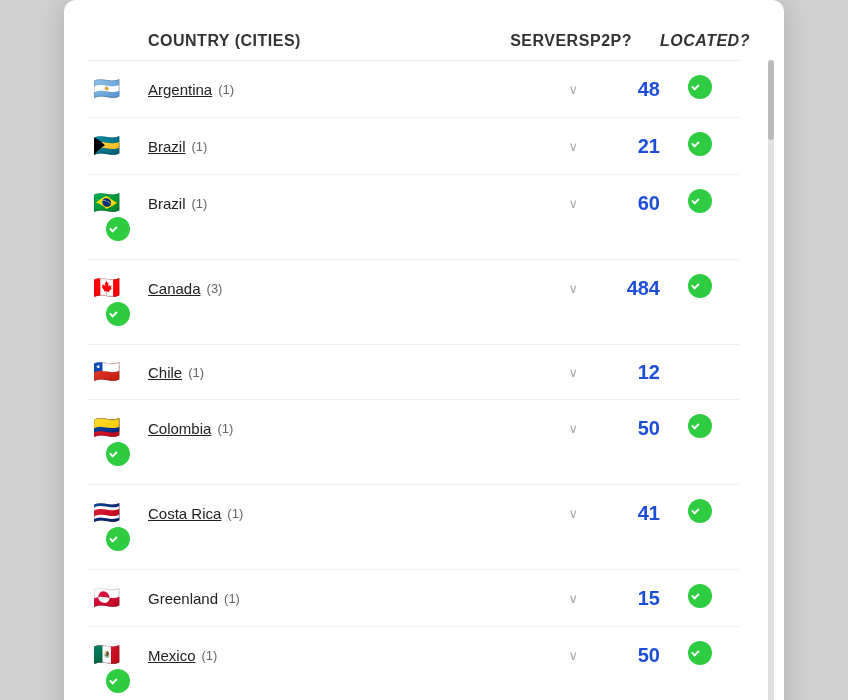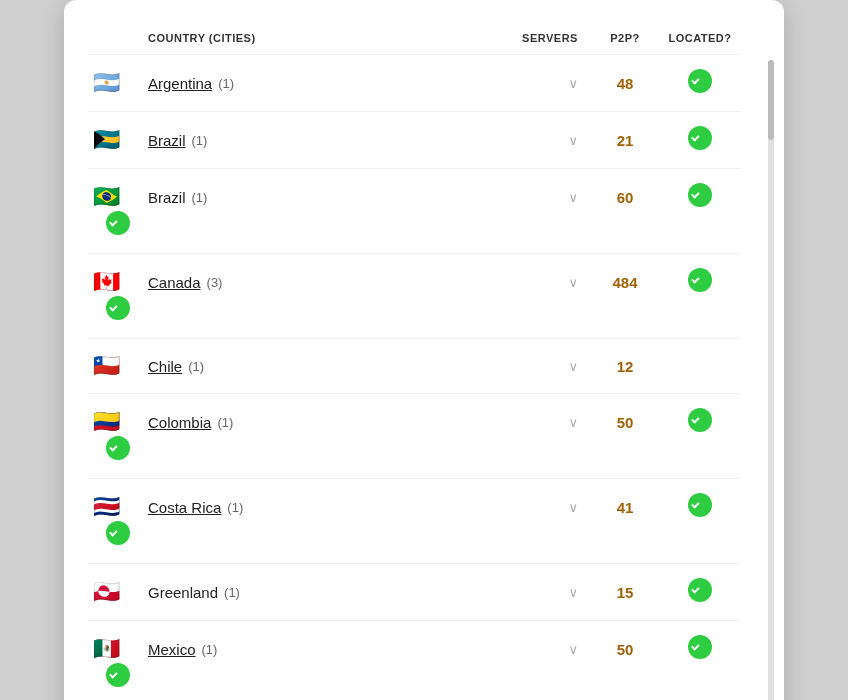--- a/index.html
+++ b/index.html
@@ -38,29 +38,29 @@
     }
     .table-header {
       display: grid;
       grid-template-columns: 60px 1fr 80px 70px 80px;
       align-items: center;
       padding: 0 0 10px 0;
       border-bottom: 1px solid #eee;
       margin-right: 20px;
     }
     .table-header .col-label {
-      font-size: 11px;
+      font-size: 16px;
       font-weight: 800;
       color: #333;
       letter-spacing: 0.5px;
       text-transform: uppercase;
     }
     .col-servers { text-align: center; }
-    .col-p2p { text-align: center; }
-    .col-located { text-align: center; }
+    .col-p2p { }
+    .col-located { text-align: center; font-style: italic; }
     .table-body {
       margin-right: 20px;
     }
     .table-row {
       display: grid;
       grid-template-columns: 60px 1fr 80px 70px 80px;
       align-items: center;
       padding: 14px 0;
       border-bottom: 1px solid #f0f0f0;
     }
@@ -96,24 +96,24 @@
       text-decoration: none;
       font-weight: 400;
     }
     .chevron {
       color: #aaa;
       font-size: 13px;
       text-align: right;
       padding-right: 12px;
     }
     .server-count {
-      font-size: 15px;
+      font-size: 20px;
       font-weight: 600;
-      color: #a16207;
-      text-align: center;
+      color: #1d4ed8;
+      text-align: right;
     }
     .check-cell {
       text-align: center;
     }
     .check-icon {
       display: inline-block;
       width: 24px;
       height: 24px;
       background: #2ecc40;
       border-radius: 50%;

